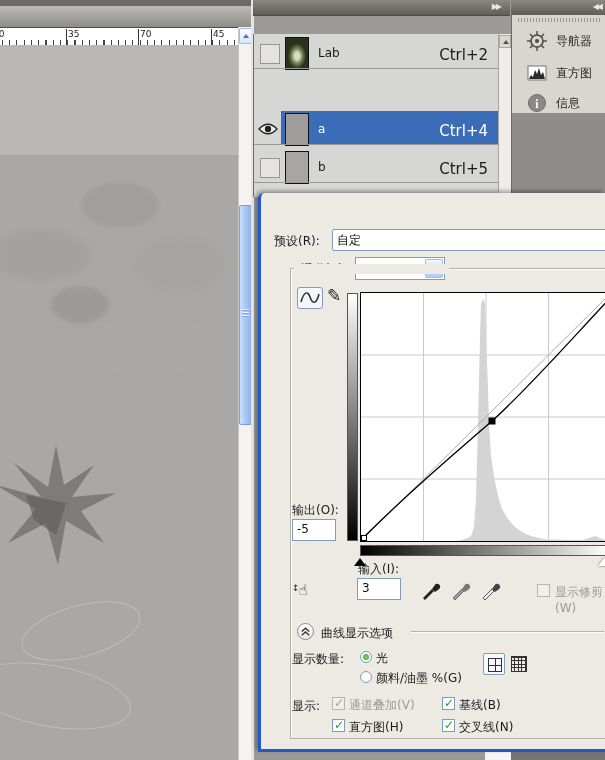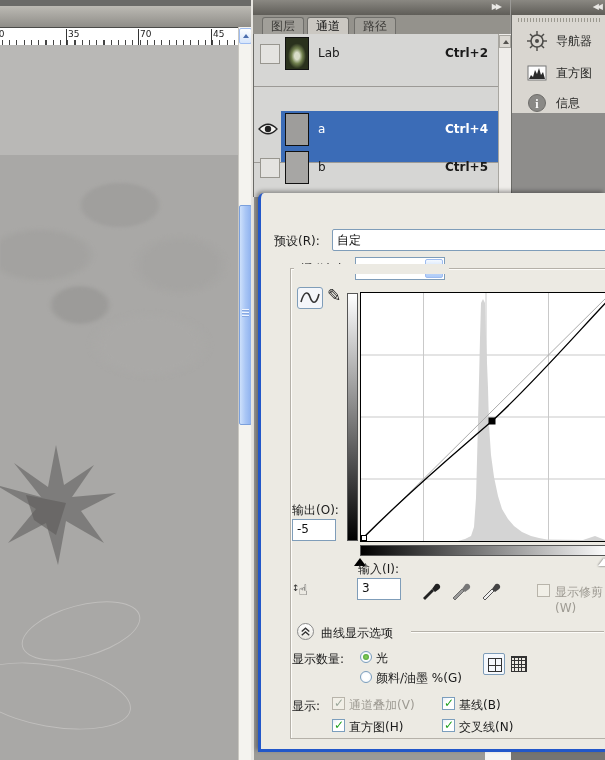--- a/index.html
+++ b/index.html
@@ -41,32 +41,32 @@
   
   #panel-topbar{left:253px;top:0;width:257px;height:15px;background:linear-gradient(#8a8882,#5f5d58);border-bottom:1px solid #4c4b47;}
   #dock-topbar{left:511px;top:0;width:94px;height:15px;background:linear-gradient(#8a8882,#5f5d58);border-bottom:1px solid #4c4b47;}
   .collapse-glyph{position:absolute;top:2px;font-size:8px;color:#e8e7e4;letter-spacing:-2px;}
   #tabbar{left:253px;top:15px;width:257px;height:19px;background:#94928c;border-bottom:1px solid #77756f;}
   .tab{position:absolute;top:2px;height:17px;line-height:17px;padding:0 8px;font-size:12px;color:#3e3d3a;
     background:#a19f99;border:1px solid #6f6e6a;border-bottom:none;border-radius:3px 3px 0 0;box-sizing:border-box;}
   .tab.active{background:#cbc8c2;color:#111;}
   #panel-menu{right:0;left:auto;top:18px;position:absolute;font-size:9px;color:#2e2e2c;}
   #channel-list{left:253px;top:34px;width:257px;height:163px;background:#d6d6d4;overflow:hidden;border-left:1px solid #6a6a66;}
-  .ch-row{position:absolute;left:0;width:244px;height:52px;}
+  .ch-row{position:absolute;left:0;width:244px;height:34px;}
   .ch-row .sep{position:absolute;left:0;right:0;bottom:0;height:1px;background:#9c9a96;}
   .ch-sel{position:absolute;left:27px;top:0;right:0;bottom:1px;background:#3b6cb7;}
   .eye-well{position:absolute;left:6px;top:9px;width:20px;height:20px;background:#e4e3e0;border:1px solid #98968f;box-sizing:border-box;}
   .eye-icon{position:absolute;left:4px;top:11px;width:20px;height:14px;}
   .thumb{position:absolute;left:31px;top:2px;width:24px;height:33px;border:1px solid #111;box-sizing:border-box;}
   .thumb.lab{background:radial-gradient(10px 14px at 50% 58%,#d8dcc8 0 25%,#72814f 55%,#2a311d 90%);}
   .thumb.lum{background:radial-gradient(10px 14px at 50% 58%,#ececec 0 25%,#8f8f8f 55%,#262626 90%);}
   .thumb.a-ch{background:#9e9d9b;}
   .thumb.b-ch{background:#a7a6a4;}
   .ch-name{position:absolute;left:64px;top:11px;font-size:12px;color:#1a1a1a;}
-  .ch-short{position:absolute;right:10px;top:11px;font-size:12px;color:#1a1a1a;font-weight:bold;}
+  .ch-short{position:absolute;right:10px;top:11px;font-size:15px;color:#1a1a1a;}
   .ch-row.selected .ch-name,.ch-row.selected .ch-short{color:#fff;}
   #list-scroll{position:absolute;left:244px;top:0;width:13px;height:163px;background:#efedea;border-left:1px solid #a8a6a0;}
   #list-scroll .btn{position:absolute;left:0;top:1px;width:12px;height:13px;background:#dcd9d3;border:1px solid #a8a6a0;box-sizing:border-box;}
   #list-scroll .tri{position:absolute;left:3px;top:4px;width:0;height:0;border-left:3px solid transparent;border-right:3px solid transparent;border-bottom:4px solid #55534f;}
 
   
   #dock{left:511px;top:15px;width:94px;height:182px;background:#d9d6d0;border-left:1px solid #6a6a66;}
   #dock .grip{position:absolute;left:6px;right:4px;top:3px;height:4px;
     background:repeating-linear-gradient(90deg,#9a988f 0 1px,transparent 1px 3px);}
   .dock-item{position:absolute;left:8px;width:84px;height:24px;}
@@ -153,26 +153,20 @@
   </div>
   <div class="abs" id="gap-col"></div>
 
   <div class="abs" id="panel-topbar">
     <span class="collapse-glyph" style="right:10px">▶▶</span>
   </div>
   <div class="abs" id="dock-topbar">
     <span class="collapse-glyph" style="right:4px">◀◀</span>
   </div>
 
-  <div class="abs" id="tabbar">
-    <div class="tab" style="left:9px">图层</div>
-    <div class="tab active" style="left:54px">通道</div>
-    <div class="tab" style="left:101px">路径</div>
-    <span id="panel-menu" style="right:5px">▾≡</span>
-  </div>
 
   <div class="abs" id="channel-list">
 
     <div class="ch-row" style="top:1px">
       <div class="eye-well"></div>
       <div class="thumb lab"></div>
       <span class="ch-name">Lab</span>
       <span class="ch-short">Ctrl+2</span>
       <div class="sep"></div>
     </div>

